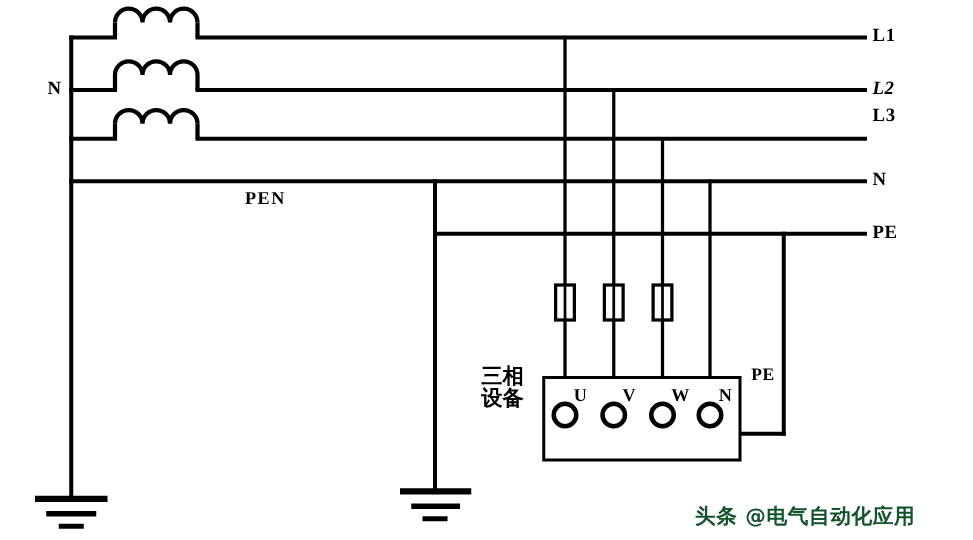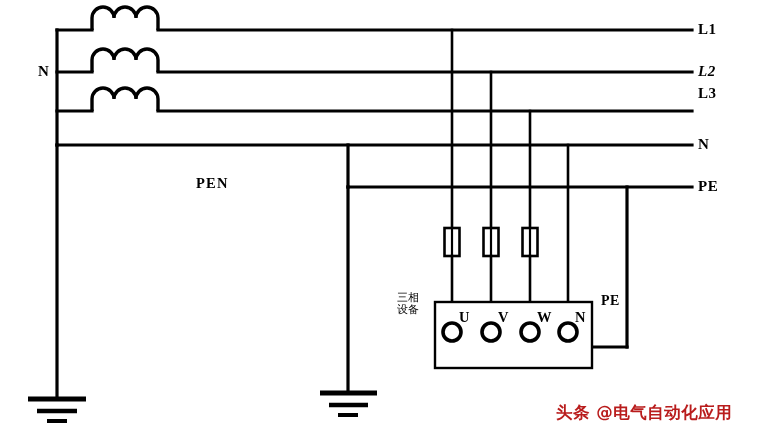--- a/index.html
+++ b/index.html
@@ -81,42 +81,41 @@
   .lbl-rail {
     font-size: 15px;
     letter-spacing: 0.5px;
   }
   .lbl-n-left {
     font-size: 15px;
   }
   .lbl-pen {
     font-size: 14.5px;
     letter-spacing: 1.2px;
-    margin-top: 24px;
   }
   .lbl-pe-eq {
     font-size: 14px;
     letter-spacing: 0.5px;
   }
   .lbl-term {
     font-size: 14.5px;
   }
   .lbl-equip {
     font-family: "DejaVu Sans", sans-serif;
-    font-size: 11px;
-    font-weight: normal;
+    font-size: 17px;
+    font-weight: bold;
     line-height: 1.08;
     text-align: center;
   }
   .watermark {
     position: absolute;
     font-family: "DejaVu Sans", sans-serif;
     font-size: 16.5px;
     font-weight: bold;
-    color: #b91c1c;
+    color: #14532d;
     white-space: nowrap;
     letter-spacing: 0.5px;
   }
 </style>
 </head>
 <body>
 
 <div id="diagram-root">
 
   <svg id="diagram-svg" viewBox="0 0 778 432">

